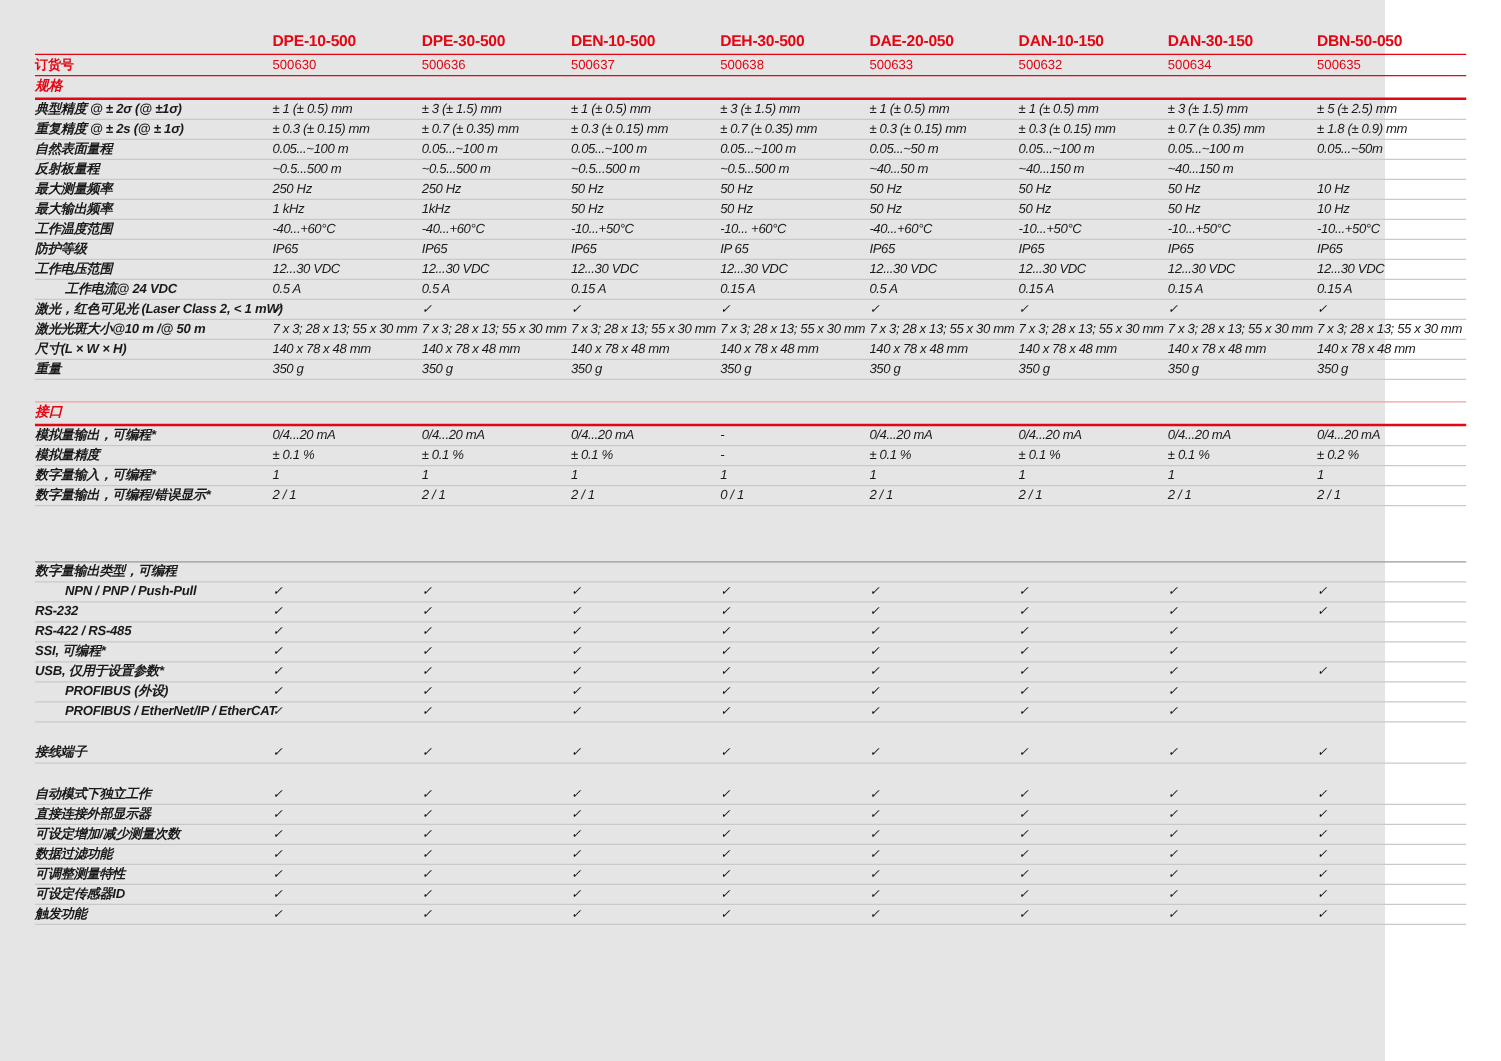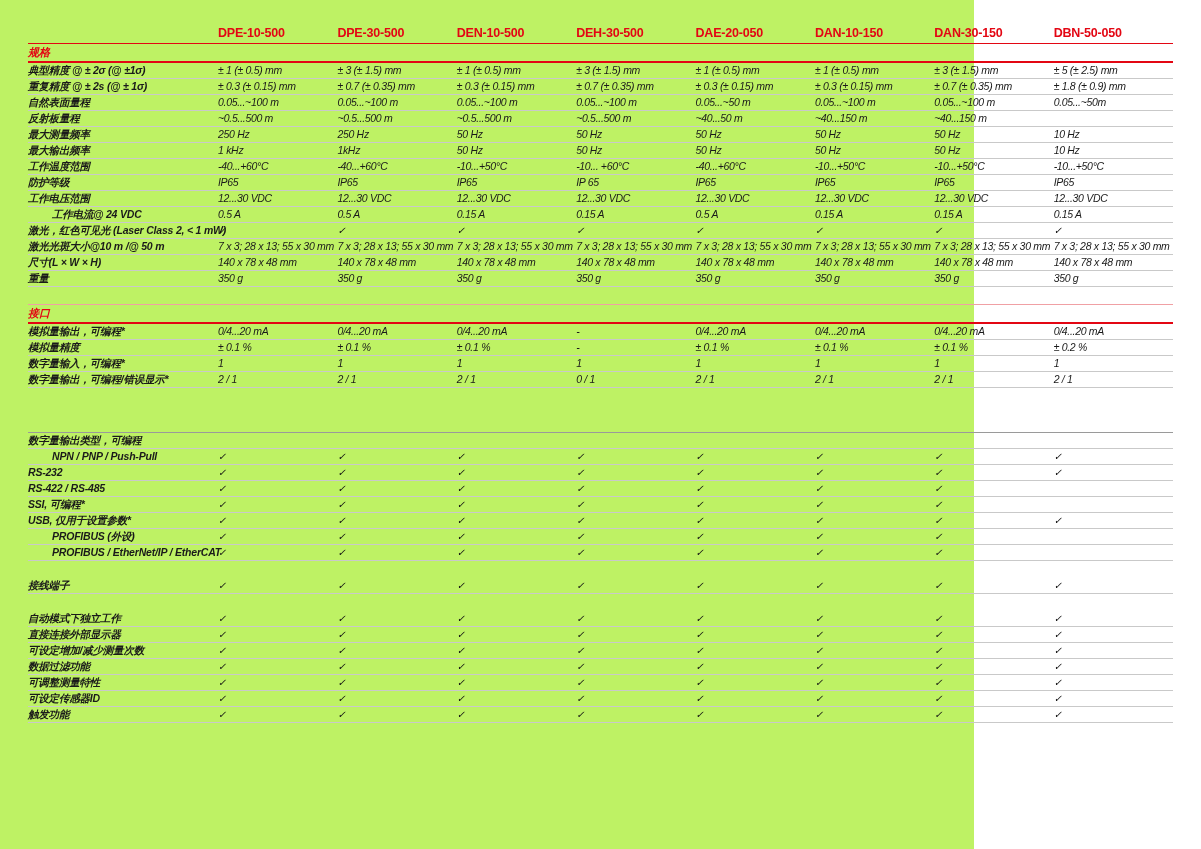--- a/index.html
+++ b/index.html
@@ -1,18 +1,18 @@
 <!DOCTYPE html>
 <html style="--red: #e30613;"><head>
 <meta charset="utf-8">
 <style>
   html,body{margin:0;padding:0;background:#ffffff;}
   body{width:1201px;height:849px;overflow:hidden;
        font-family:"Liberation Sans", sans-serif;color:#1a1a1a;}
-  .page{box-sizing:border-box;width:974px;height:849px;padding:26px 28px 0 28px;background:#bef264;}
+  .page{box-sizing:border-box;width:1108px;height:849px;padding:26px 28px 0 28px;background:#e5e5e5;}
   .table{width:1145px;}
   .row{display:grid;grid-template-columns:190px repeat(8,1fr);align-items:center;
        border-bottom:1px solid #c9c9c9;min-height:15px;}
   .cell{white-space:nowrap;overflow:visible;line-height:13px;}
   .val{font-size:10.5px;letter-spacing:-0.3px;color:#1a1a1a;}
   .check{font-size:10px;color:#111;}
   .label{font-size:10.5px;font-weight:bold;letter-spacing:-0.2px;}
   .indent{padding-left:24px;}
   .header-row{border-bottom:1px solid var(--red);align-items:end;padding-bottom:3px;min-height:14px;}
   .model{font-size:12.5px;font-weight:bold;color:var(--red);letter-spacing:-0.2px;}
@@ -35,20 +35,31 @@
         <div class="cell"></div>
         <div class="cell model">DPE-10-500</div>
         <div class="cell model">DPE-30-500</div>
         <div class="cell model">DEN-10-500</div>
         <div class="cell model">DEH-30-500</div>
         <div class="cell model">DAE-20-050</div>
         <div class="cell model">DAN-10-150</div>
         <div class="cell model">DAN-30-150</div>
         <div class="cell model">DBN-50-050</div>
       </div>
+      <div class="row order-row">
+        <div class="cell label order-label">订货号</div>
+        <div class="cell order-no">500630</div>
+        <div class="cell order-no">500636</div>
+        <div class="cell order-no">500637</div>
+        <div class="cell order-no">500638</div>
+        <div class="cell order-no">500633</div>
+        <div class="cell order-no">500632</div>
+        <div class="cell order-no">500634</div>
+        <div class="cell order-no">500635</div>
+      </div>
       <div class="section first">
         <div class="row section-title" style="display: block;">
           <div class="t">规格</div>
         </div>
         <div class="row">
           <div class="cell label">典型精度 @ ± 2σ (@ ±1σ)</div>
           <div class="cell val">± 1 (± 0.5) mm</div>
           <div class="cell val">± 3 (± 1.5) mm</div>
           <div class="cell val">± 1 (± 0.5) mm</div>
           <div class="cell val">± 3 (± 1.5) mm</div>

